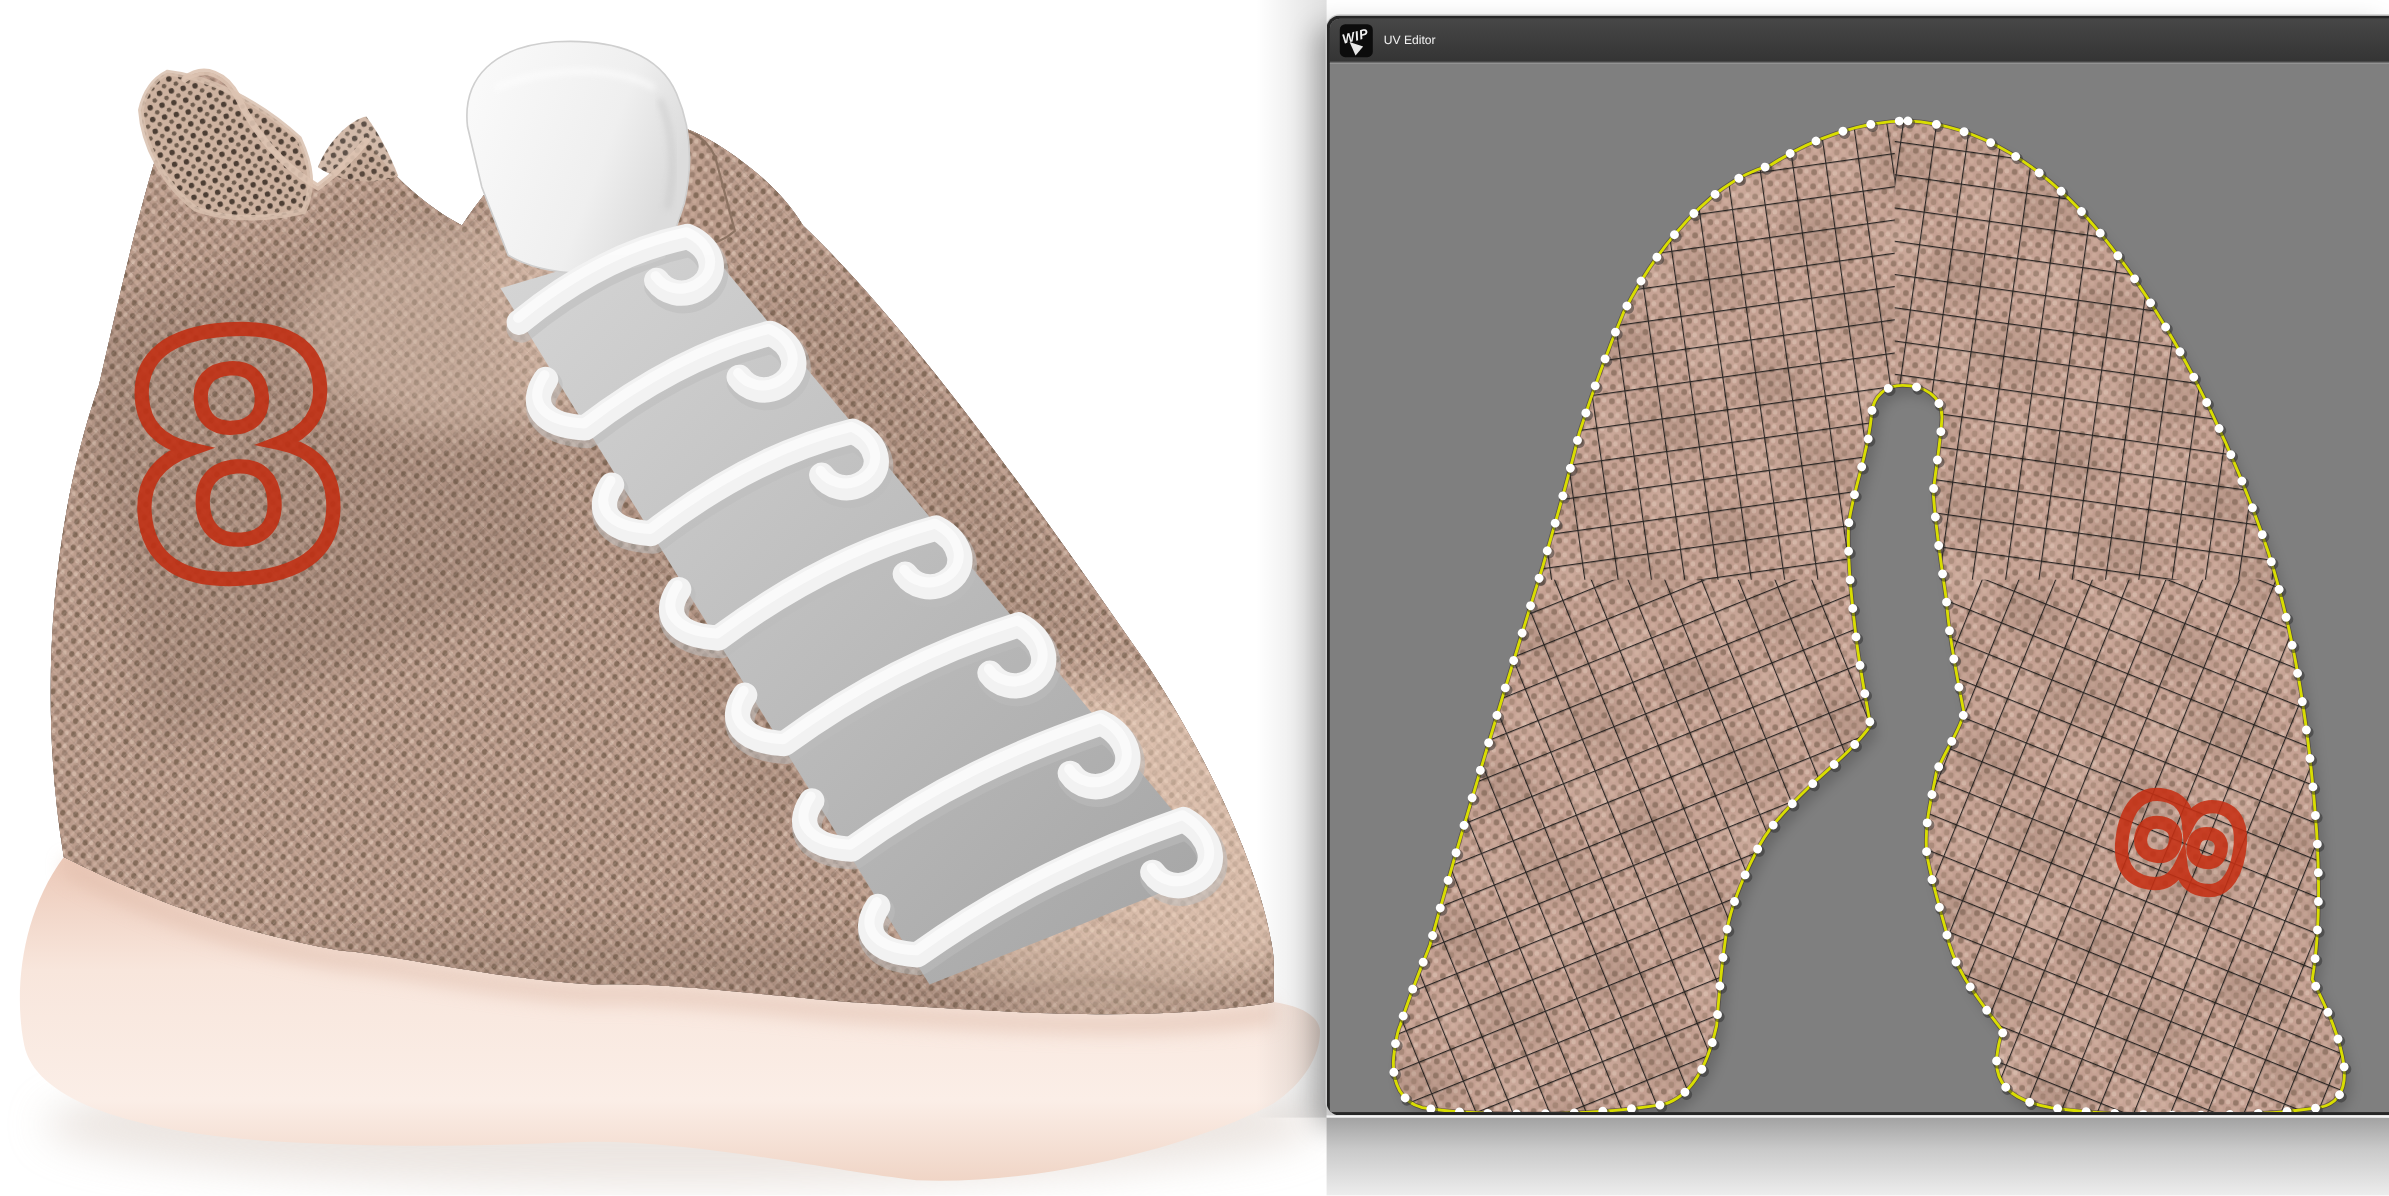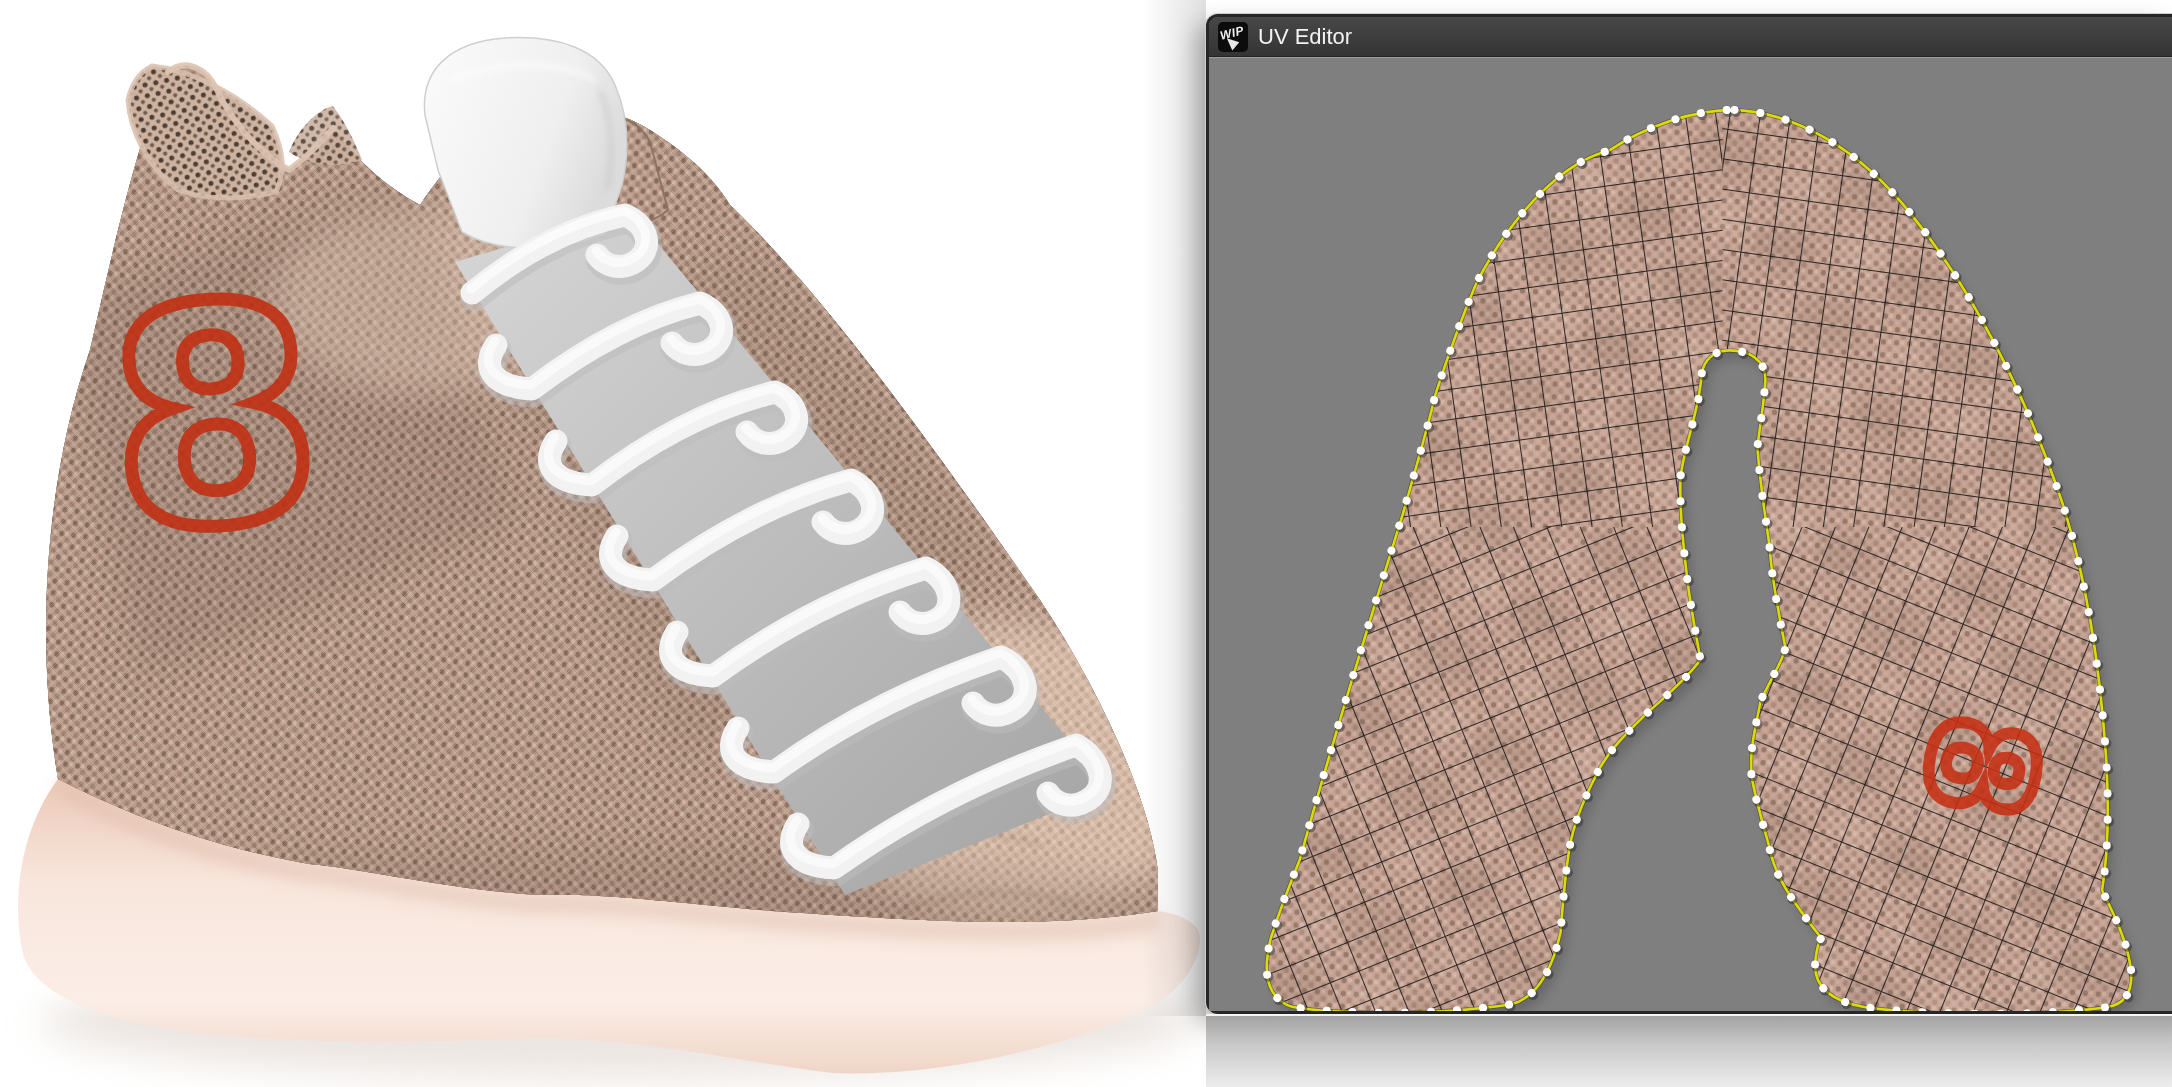--- a/index.html
+++ b/index.html
@@ -20,21 +20,21 @@
     background:linear-gradient(#474747,#343434);
     border-radius:9px 0 0 0;display:flex;align-items:center;gap:10px;
     padding-left:9px;border-bottom:1px solid #222;box-sizing:border-box;}
   .wip-icon{position:relative;width:30px;height:30px;background:#0c0c0c;border-radius:5px;
     flex:0 0 auto;overflow:hidden;}
   .wip-icon .txt{position:absolute;left:2px;top:4px;color:#f1f1f1;font-weight:bold;
     font-style:italic;font-size:12px;letter-spacing:.5px;transform:rotate(-14deg);}
   .wip-icon .hand{position:absolute;left:7px;bottom:2px;width:0;height:0;
     border-left:9px solid transparent;border-right:4px solid transparent;
     border-top:10px solid #e8e8e8;transform:rotate(18deg);}
-  .panel-title{color:#f2f2f2;font-size:22px;}
+  .panel-title{color:#f2f2f2;font-size:11px;}
   .canvas{position:absolute;left:0;top:40px;right:0;bottom:0;background:#7f7f7f;
     border-top:1px solid #9a9a9a;overflow:hidden;}
   .canvas svg{display:block;width:100%;height:100%;}
   
   .below-panel{position:absolute;left:1206px;top:1014px;width:966px;height:73px;
     border-top:2px solid #f5f5f5;box-sizing:border-box;
     background:linear-gradient(180deg,#a2a2a2 0%,#c9c9c9 40%,#ededed 100%);}
 </style>
 </head>
 <body>

